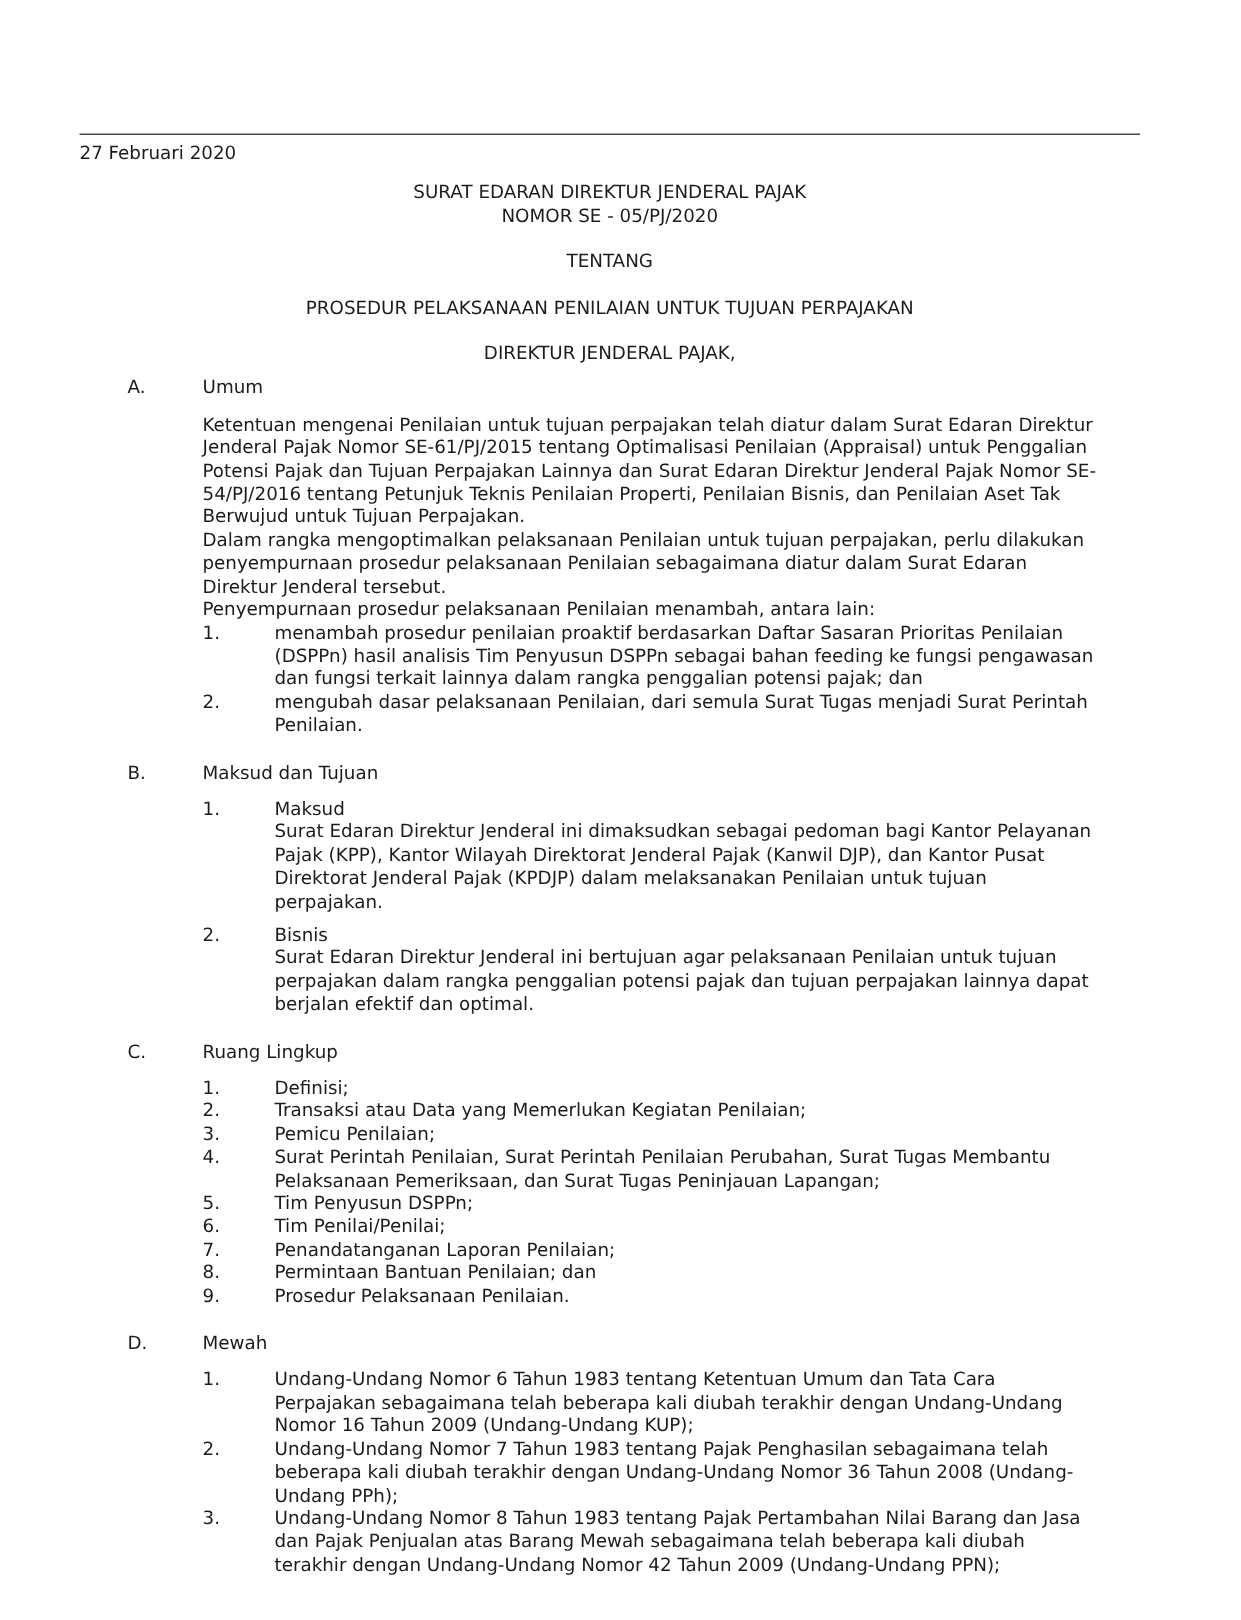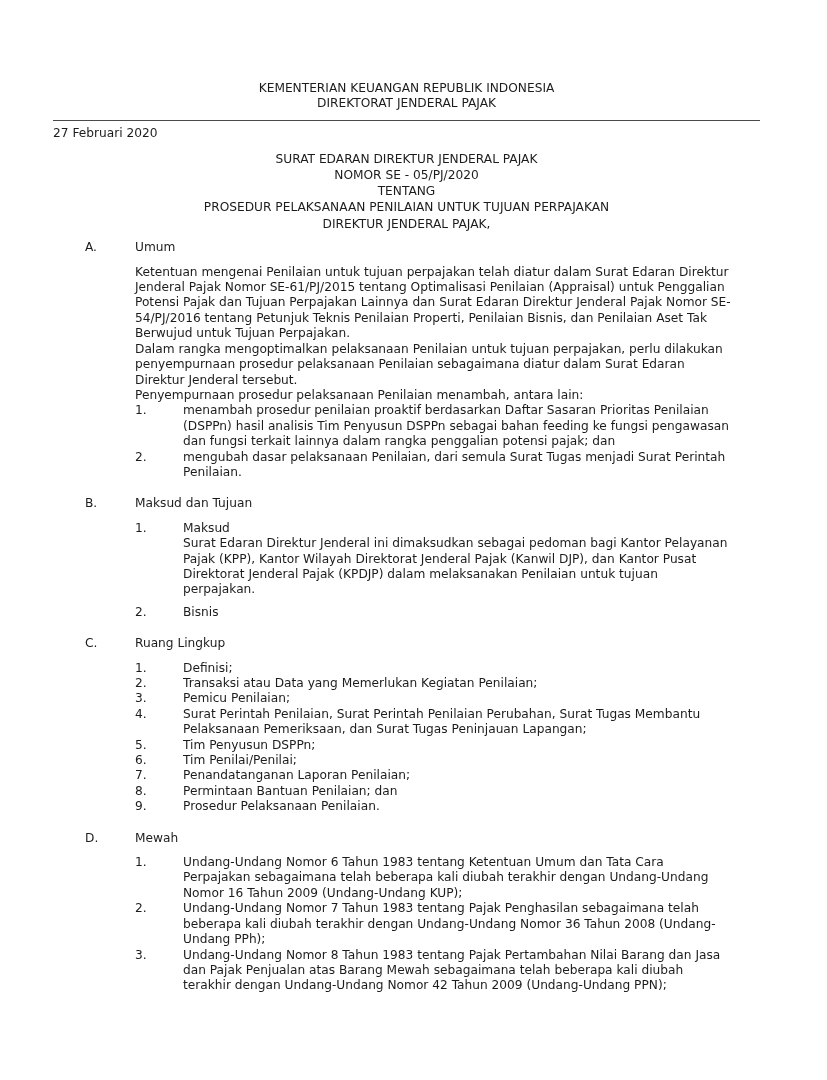--- a/index.html
+++ b/index.html
@@ -8,42 +8,38 @@
     width: 827px; height: 1080px; overflow: hidden;
     font-family: "DejaVu Sans", sans-serif;
     font-size: 12.2px; line-height: 15.4px;
     color: #1c1c1c;
   }
   .content { margin-left: 53px; width: 707px; padding-top: 81px; }
   .center { text-align: center; }
   .rule { border-top: 1px solid #4a4a4a; height: 0; margin-top: 8px; }
   .date-row { padding-right: 13px; margin-top: 5px; }
   .t1 { margin-top: 11px; }
-  .mt { margin-top: 1px; }
+  .mt { margin-top: 15px; }
   main { margin-top: 8px; }
   .sec { position: relative; padding-left: 82px; }
   .sec + .sec { margin-top: 16px; }
   .sec-head { margin-bottom: 9px; }
   .sec-letter { position: absolute; left: 32px; top: 0; }
   .para { width: 596px; }
   .dlist { width: 596px; }
   .ditem { display: flex; align-items: flex-start; }
   .dnum { width: 48px; flex: none; }
   .dtext { width: 548px; }
   .dlist.spaced .ditem + .ditem { margin-top: 7px; }
 </style>
 </head>
 <body>
 
 <div class="content">
 
-  <header>
-    <div class="center">KEMENTERIAN KEUANGAN REPUBLIK INDONESIA</div>
-    <div class="center">DIREKTORAT JENDERAL PAJAK</div>
-  </header>
 
   <div class="rule"></div>
 
   <div class="date-row">27 Februari 2020</div>
 
   <div>
     <div class="center t1">SURAT EDARAN DIREKTUR JENDERAL PAJAK</div>
     <div class="center">NOMOR SE - 05/PJ/2020</div>
     <div class="center mt">TENTANG</div>
     <div class="center mt">PROSEDUR PELAKSANAAN PENILAIAN UNTUK TUJUAN PERPAJAKAN</div>
@@ -81,20 +77,21 @@
               <span class="dnum">1.</span>
               <div class="dtext">
                 <div>Maksud</div>
                 <div>Surat Edaran Direktur Jenderal ini dimaksudkan sebagai pedoman bagi Kantor Pelayanan Pajak (KPP), Kantor Wilayah Direktorat Jenderal Pajak (Kanwil DJP), dan Kantor Pusat Direktorat Jenderal Pajak (KPDJP) dalam melaksanakan Penilaian untuk tujuan perpajakan.</div>
               </div>
             </div>
             <div class="ditem">
               <span class="dnum">2.</span>
               <div class="dtext">
                 <div>Bisnis</div>
+                <div>Surat Edaran Direktur Jenderal ini bertujuan agar pelaksanaan Penilaian untuk tujuan perpajakan dalam rangka penggalian potensi pajak dan tujuan perpajakan lainnya dapat berjalan efektif dan optimal.</div>
               </div>
             </div>
           </div>
         </div>
       </section>
       <section class="sec">
         <div class="sec-head"><span class="sec-letter">C.</span><span class="sec-title">Ruang Lingkup</span></div>
         <div class="sec-body">
           <div class="dlist">
             <div class="ditem">

